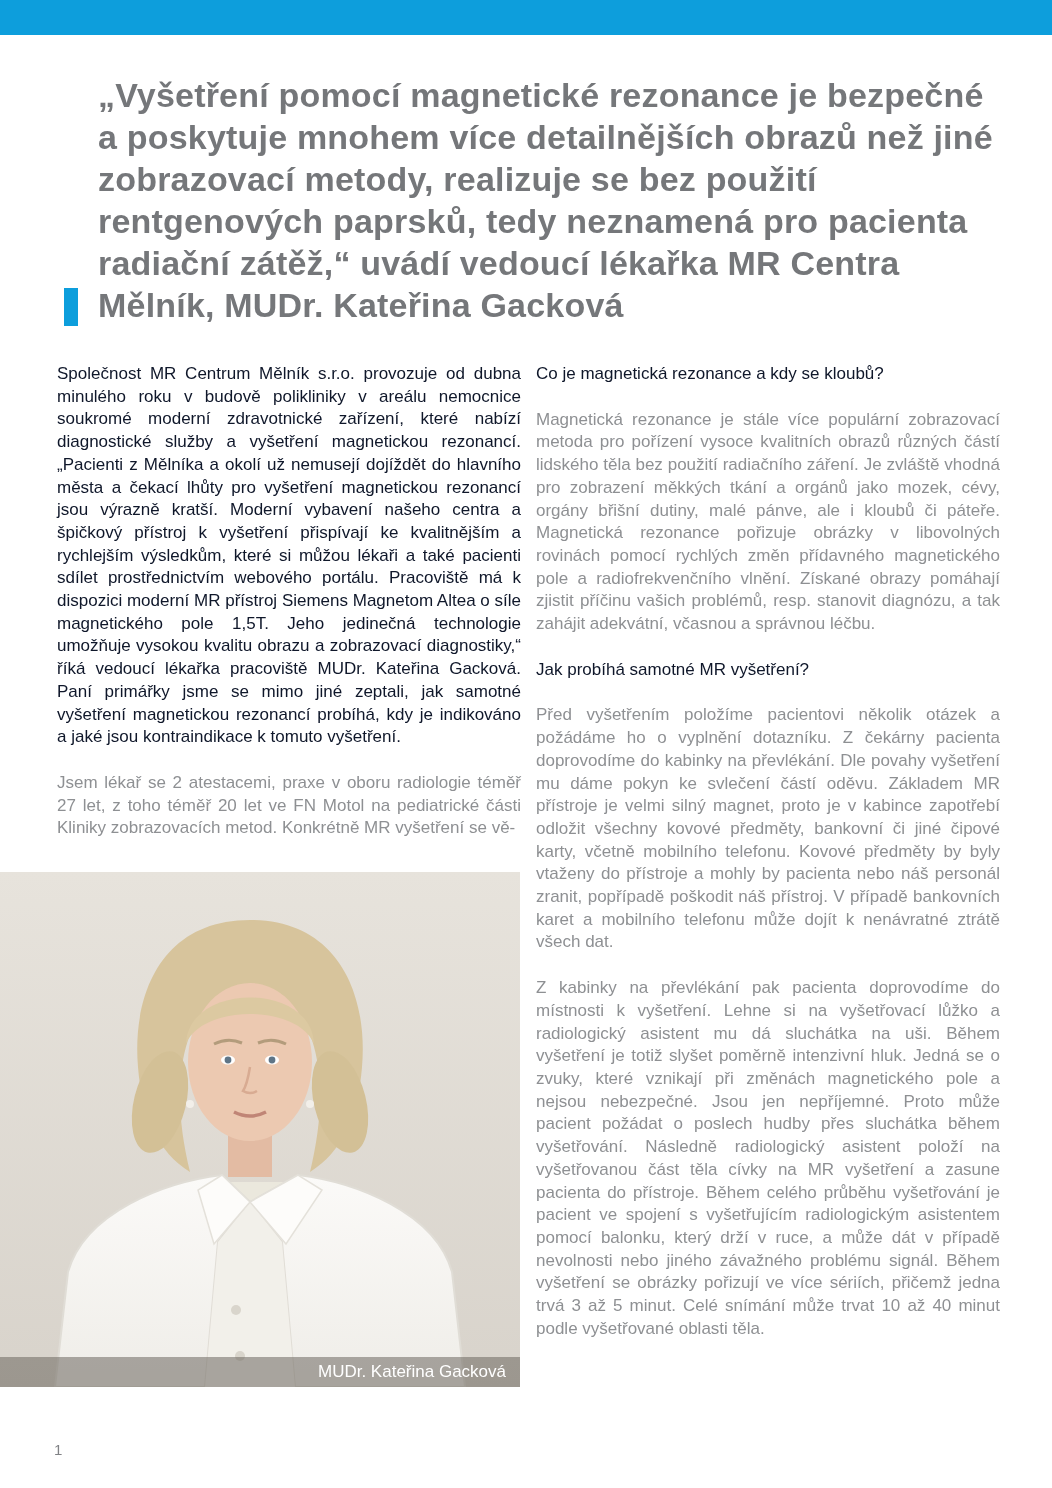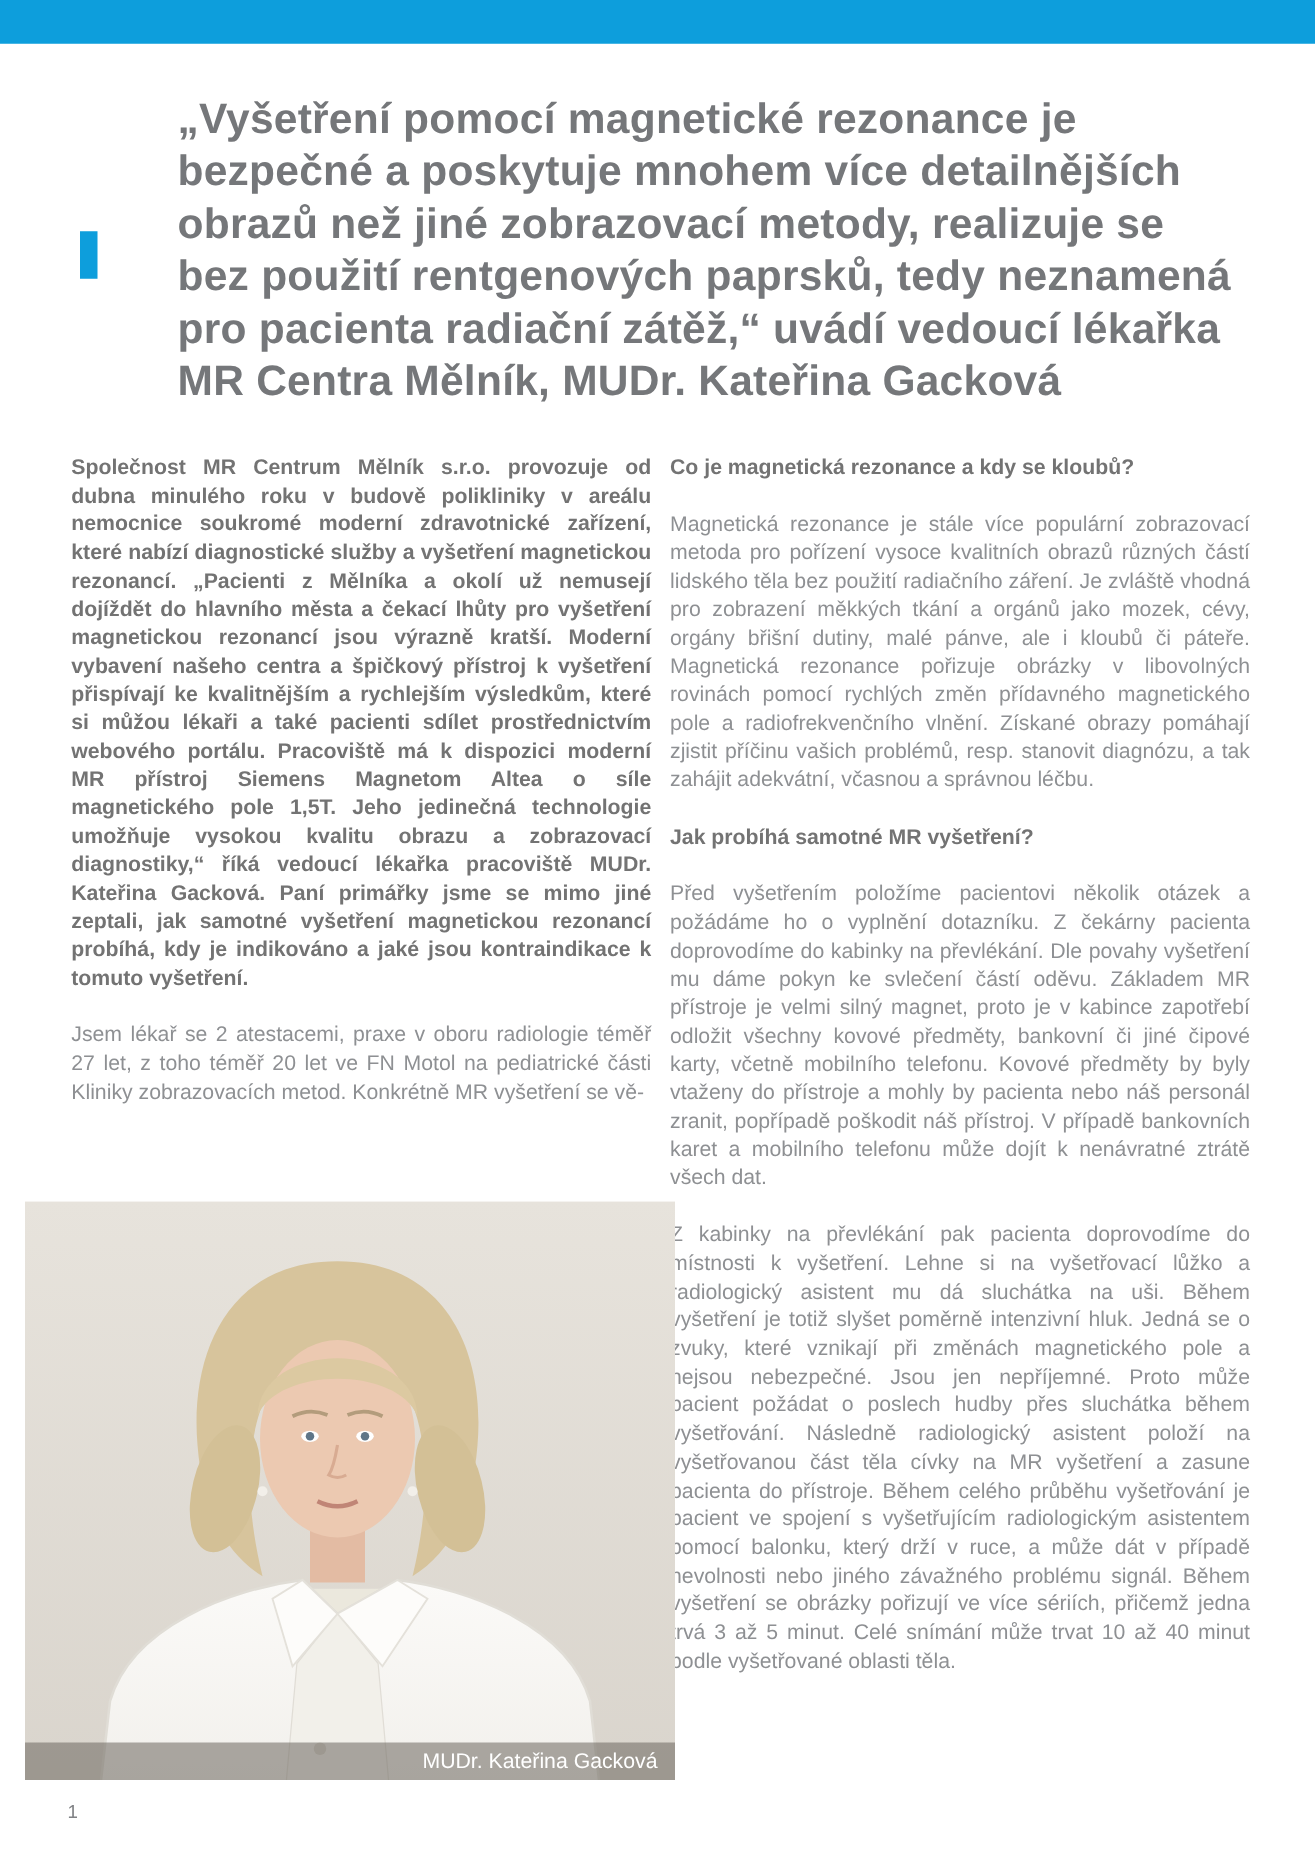--- a/index.html
+++ b/index.html
@@ -13,21 +13,21 @@
 
   .top-band {
     position: absolute; left: 0; top: 0;
     width: 1052px; height: 35px;
     background: #0d9edc;
   }
 
   .headline-wrap {
     position: absolute; left: 64px; top: 74px;
     width: 932px;
-    display: flex; align-items: center; gap: 44px;
+    display: flex; align-items: flex-end;
   }
   .headline-bullet {
     flex: none;
     width: 14px; height: 38px;
     margin-top: 7px; margin-right: 20px;
     background: #0d9edc;
   }
   .headline {
     margin: 0;
     font-size: 34px;
@@ -42,29 +42,28 @@
     width: 464px;
     font-size: 17px;
     line-height: 22.7px;
     color: #8e9093;
     text-align: justify;
   }
   .col-left  { left: 57px; }
   .col-right { left: 536px; }
   .col p { margin: 0 0 23px 0; }
   .bold-par, .question {
-    font-weight: bold;
-    color: #737373;
+    font-weight: normal;
+    color: #0f172a;
   }
 
   .photo {
-    position: absolute; left: 0; top: 961px;
-    width: 520px; height: 463px;
+    position: absolute; left: 0; top: 872px;
+    width: 520px; height: 515px;
     overflow: hidden;
-    margin-left: 20px;
   }
   .photo svg { display: block; }
   .photo-caption {
     position: absolute; left: 0; bottom: 0;
     width: 520px; height: 30px;
     box-sizing: border-box;
     background: rgba(108, 102, 94, 0.55);
     color: #ffffff;
     font-size: 17px;
     line-height: 30px;

